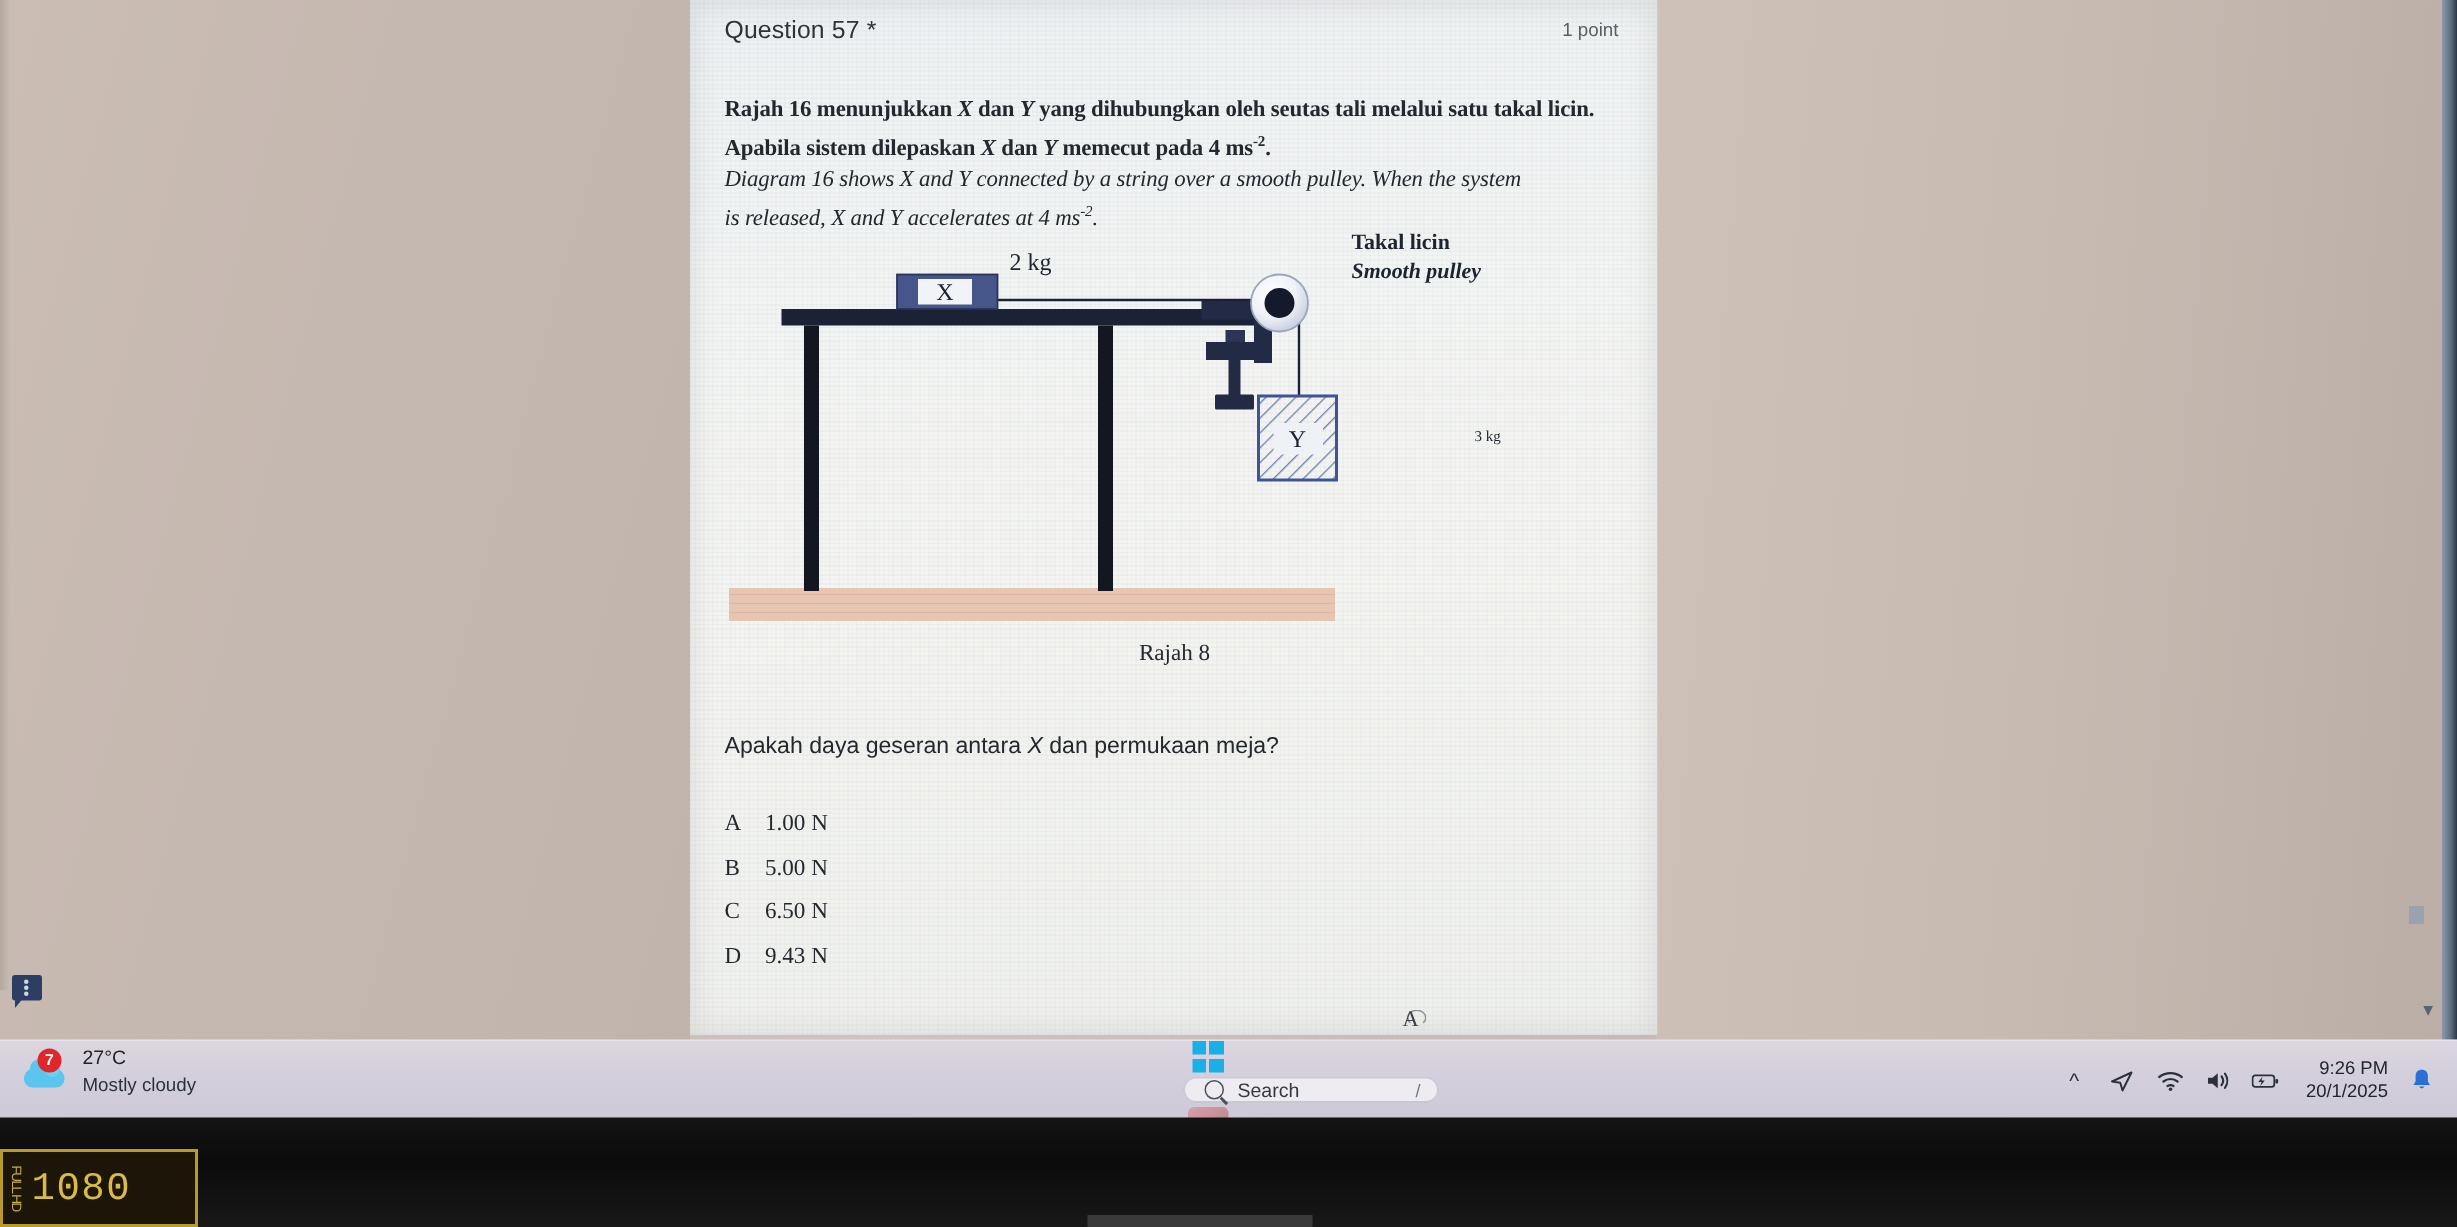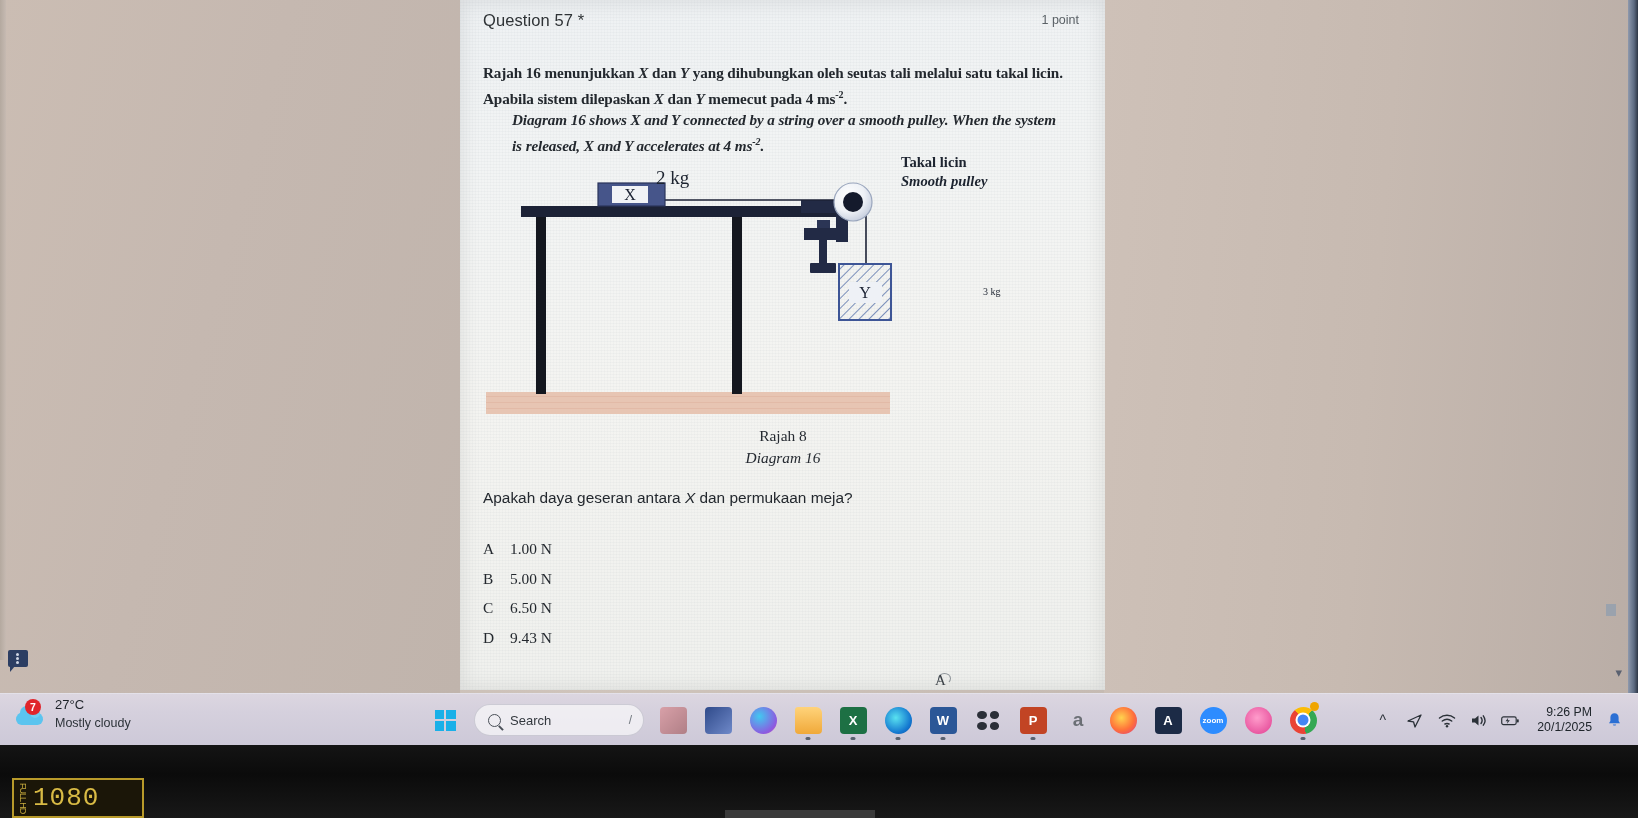--- a/index.html
+++ b/index.html
@@ -88,22 +88,21 @@
   .stem-line {
     font-family: "Liberation Serif", serif;
     font-size: 15.2px;
     font-weight: bold;
     color: #23282e;
     line-height: 21.5px;
     letter-spacing: -0.1px;
   }
   .stem-line.italic {
     font-style: italic;
-    font-weight: bold;
-    margin-left: 29px;
+    font-weight: normal;
   }
   .stem-line i.v { font-style: italic; }
   sup { font-size: 0.66em; vertical-align: super; }
 
   
   .diagram-wrap {
     position: absolute;
     left: 23px; top: 150px;
     width: 600px; height: 320px;
   }
@@ -114,21 +113,21 @@
     white-space: nowrap;
   }
   .lbl-takal {
     left: 418px; top: 4px;
     font-size: 14.6px; font-weight: bold;
   }
   .lbl-pulley {
     left: 418px; top: 23px;
     font-size: 14.6px; font-style: italic; font-weight: bold;
   }
-  .lbl-2kg { left: 173px; top: 17px; font-size: 19px; }
+  .lbl-2kg { left: 190px; top: 17px; font-size: 16px; }
   .lbl-3kg { left: 500px; top: 136px; font-size: 10px; }
 
   .caption-wrap {
     position: absolute;
     left: 23px; top: 425px;
     width: 600px;
     text-align: center;
   }
   .cap-malay {
     font-family: "Liberation Serif", serif;
@@ -285,22 +284,23 @@
   .wx-cond {
     font-size: 12.5px; color: #2c3238;
     margin-top: 4px;
   }
 
   .tb-center {
     position: absolute;
     left: 50%; top: 0;
     transform: translateX(-50%);
     height: 52px;
-    display: flex; align-items: center; gap: 3px;
+    display: flex; align-items: flex-start; gap: 3px;
     margin-left: 55px;
+    flex-direction: column;
   }
   .start-btn {
     width: 42px; height: 42px;
     display: flex; align-items: center; justify-content: center;
     cursor: pointer;
   }
   .win-logo {
     width: 21px; height: 21px;
     display: grid;
     grid-template-columns: 1fr 1fr;
@@ -421,22 +421,22 @@
   .tray-bell { font-size: 15px; color: #2b3138; }
 
   
   .bezel {
     position: absolute;
     left: 0; bottom: 0; width: 1638px; height: 73px;
     background: linear-gradient(180deg, #141414 0%, #0b0b0b 40%, #181818 100%);
   }
   .osd {
     position: absolute;
-    left: 12px; bottom: 0;
-    width: 132px; height: 40px;
+    left: 0; bottom: 0;
+    width: 132px; height: 52px;
     background: #1b1608;
     border: 2px solid #b89a2a;
     display: flex; align-items: center; gap: 6px;
     padding-left: 4px;
   }
   .osd-side {
     font-size: 9px; color: #c9ad3e; line-height: 9px;
     writing-mode: vertical-rl;
     letter-spacing: -1px;
   }
@@ -554,21 +554,20 @@
         <g>
           <rect x="356" y="114" width="52" height="56" fill="url(#hatch)" stroke="#3d5596" stroke-width="2"></rect>
           <rect x="366" y="132" width="33" height="21" fill="#eef1f6"></rect>
           <text x="382" y="148" text-anchor="middle" font-family="Liberation Serif, serif" font-size="16" fill="#1b2233">Y</text>
         </g>
       </svg>
     </div>
 
     <div class="caption-wrap">
       <div class="cap-malay">Rajah 8</div>
-      <div class="cap-eng">Diagram 16</div>
     </div>
 
     <div class="prompt">
       <div class="p-malay">
         Apakah daya geseran antara <i>X</i> dan permukaan meja?
       </div>
     </div>
 
     <div class="options">
       <div class="opt-row">

